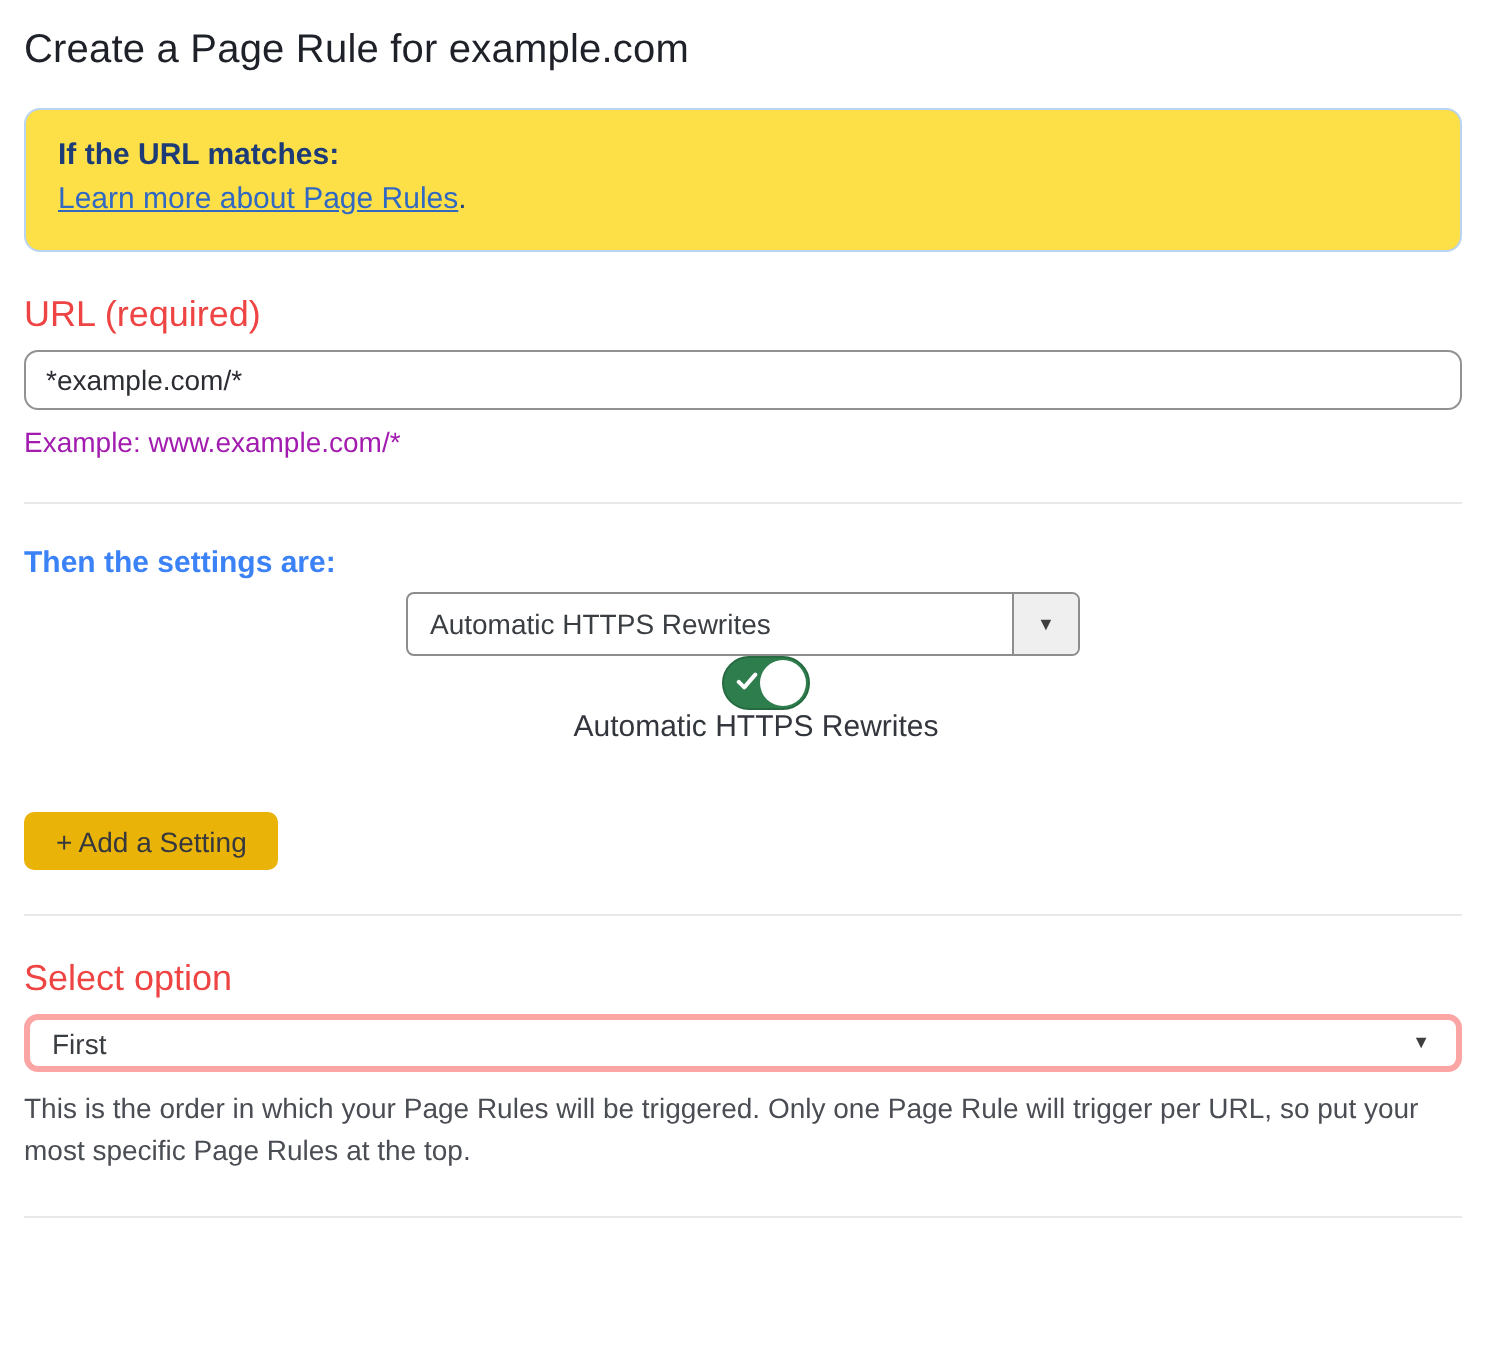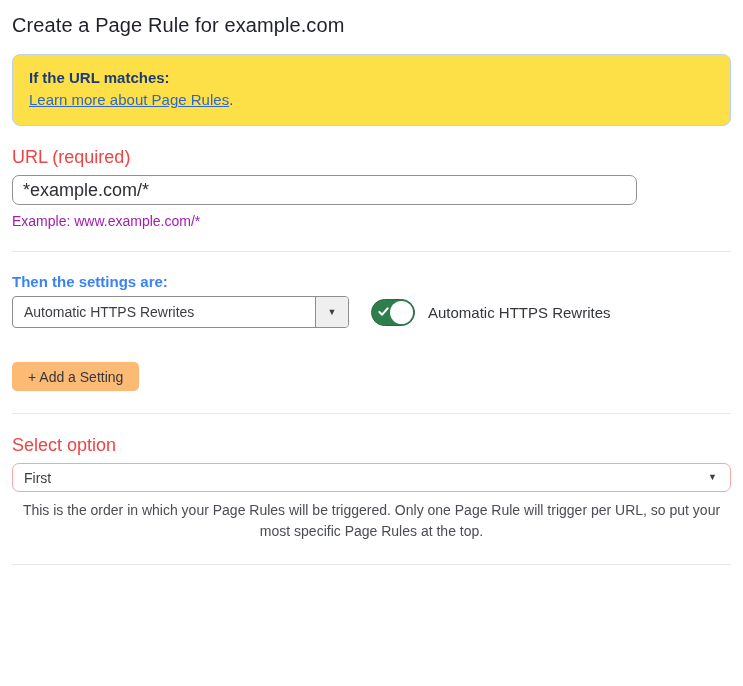--- a/index.html
+++ b/index.html
@@ -38,27 +38,27 @@
   }
 
   .field-label {
     font-size: 18px;
     color: #ef4444;
     margin-top: 21px;
     margin-bottom: 7px;
   }
 
   .text-input {
-    width: 625px;
+    width: 719px;
     height: 30px;
     border: 1px solid #929292;
     border-radius: 7px;
     padding: 0 10px;
     font-family: "Liberation Sans", sans-serif;
-    font-size: 18px;
+    font-size: 14px;
     color: #2c2e33;
     background: #ffffff;
     outline: none;
     display: block;
   }
 
   .helper-text {
     font-size: 14px;
     color: #a21caf;
     margin-top: 8px;
@@ -74,20 +74,21 @@
     font-size: 15px;
     font-weight: 700;
     color: #3b82f6;
     margin-top: 21px;
   }
 
   .settings-row {
     display: flex;
     align-items: center;
     margin-top: 6px;
+    flex-direction: column;
   }
 
   .setting-select {
     width: 337px;
     height: 32px;
     border: 1px solid #8d8d8d;
     border-radius: 4px;
     background: #ffffff;
     display: flex;
     align-items: stretch;
@@ -155,46 +156,45 @@
     align-items: center;
     justify-content: center;
     height: 29px;
     border: none;
     border-radius: 5px;
     font-family: "Liberation Sans", sans-serif;
     font-size: 14px;
     cursor: pointer;
     padding: 0 16px;
   }
-  .btn-gray { background: #fdba74; color: #36383d; }
+  .btn-gray { background: #eab308; color: #36383d; }
 
   .add-setting-btn { margin-top: 34px; }
 
   .order-select {
     width: 719px;
     height: 29px;
-    border: 1px solid #fca5a5;
+    border: 3px solid #fca5a5;
     border-radius: 7px;
     background: #ffffff;
     display: flex;
     align-items: center;
     justify-content: space-between;
     padding: 0 13px 0 11px;
     font-size: 14px;
     color: #3a3d42;
     cursor: pointer;
   }
 
   .order-helper {
     font-size: 14px;
     line-height: 21px;
     color: #4a4d53;
     margin-top: 8px;
     width: 719px;
-    text-align: center;
   }
 </style>
 </head>
 <body>
 
 <div class="container">
 
   <h1 class="page-title">Create a Page Rule for example.com</h1>
 
   <div class="info-box">

